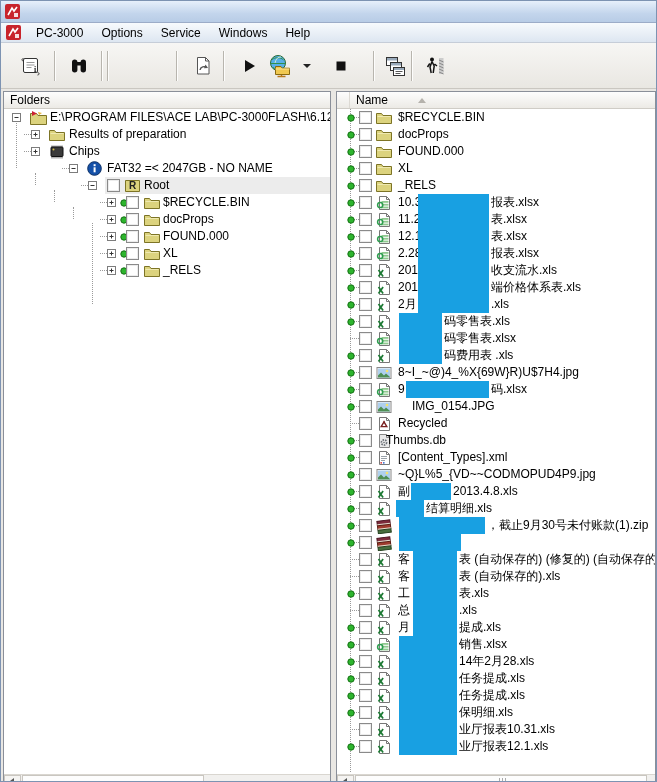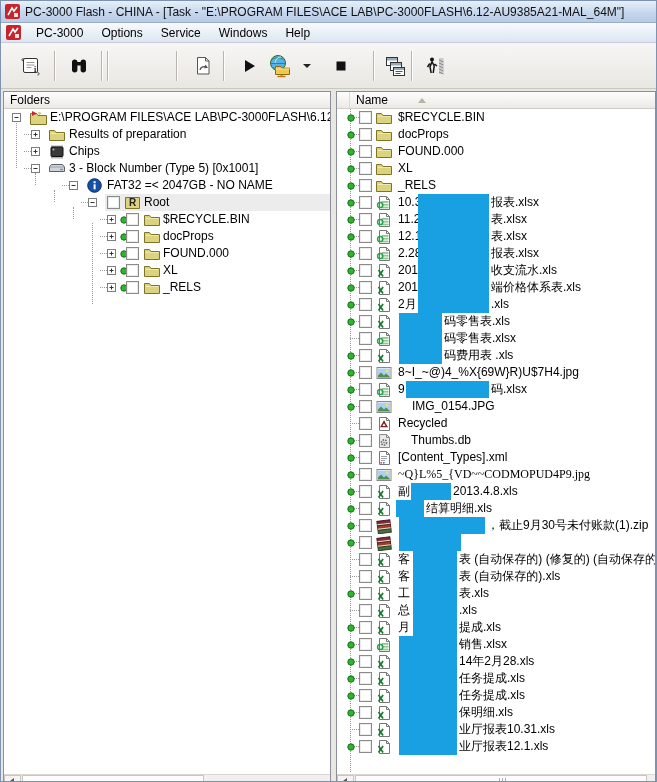--- a/index.html
+++ b/index.html
@@ -75,21 +75,20 @@
 <body>
 
 <div class="titlebar">
   <span id="titleicon">
       <svg width="15" height="15">
         <rect width="15" height="15" rx="2" fill="#c8242c"></rect>
         <path d="M3 11L7 4l2 3 3-4" stroke="#fff" stroke-width="1.6" fill="none"></path>
         <rect x="9" y="9" width="4" height="4" fill="#fff" opacity=".85"></rect>
       </svg>
     </span>
-  <span class="ttl">PC-3000 Flash  - CHINA - [Task - "E:\PROGRAM FILES\ACE LAB\PC-3000FLASH\6.12-AU9385A21-MAL_64M"]</span>
 </div>
 
 <div class="menubar">
   <span id="menuicon" style="margin-right:4px;">
       <svg width="15" height="15">
         <rect width="15" height="15" rx="2" fill="#c8242c"></rect>
         <path d="M3 11L7 4l2 3 3-4" stroke="#fff" stroke-width="1.6" fill="none"></path>
         <rect x="9" y="9" width="4" height="4" fill="#fff" opacity=".85"></rect>
       </svg>
     </span>
@@ -244,37 +243,20 @@
           <div class="abs" style="left: 45px; top: 1px;">
             <svg width="16" height="16" viewBox="0 0 16 16">
               <path d="M3 3v-1.5M5 3v-1.5M7 3v-1.5M9 3v-1.5M11 3v-1.5M13 3v-1.5M3 12.6v1.9M5 12.6v1.9M7 12.6v1.9M9 12.6v1.9M11 12.6v1.9M13 12.6v1.9" stroke="#666"></path>
               <rect x="2" y="3" width="12" height="9.5" rx="1" fill="#3a3a3a" stroke="#111"></rect>
               <circle cx="4.5" cy="5.5" r="1" fill="#d8c048"></circle>
             </svg>
           </div>
           <div class="lbl" style="left: 65px;">Chips</div>
         </div>
         <div class="trow">
-          <div class="stub" style="left: 20px; width: 7px;"></div>
-          <div class="abs" style="left: 27px; top: 4px;">
-            <svg width="9" height="9">
-              <rect x="0.5" y="0.5" width="8" height="8" fill="#fff" stroke="#7c7c7c"></rect>
-              <path d="M2.5 4.5h4" stroke="#333"></path>
-            </svg>
-          </div>
-          <div class="abs" style="left: 45px; top: 1px;">
-            <svg width="16" height="14" viewBox="0 0 16 14">
-              <path d="M2.5 3.5h11l2 2.5v4.5H.5V6z" fill="#cfd4da" stroke="#596068"></path>
-              <path d="M.5 6h15" stroke="#9aa2ac"></path>
-              <rect x="11" y="7.8" width="3" height="1.4" fill="#8a9098"></rect>
-            </svg>
-          </div>
-          <div class="lbl" style="left: 65px;">3 - Block Number (Type 5) [0x1001]</div>
-        </div>
-        <div class="trow">
           <div class="stub" style="left: 58px; width: 7px;"></div>
           <div class="abs" style="left: 65px; top: 4px;">
             <svg width="9" height="9">
               <rect x="0.5" y="0.5" width="8" height="8" fill="#fff" stroke="#7c7c7c"></rect>
               <path d="M2.5 4.5h4" stroke="#333"></path>
             </svg>
           </div>
           <div class="abs" style="left: 83px; top: 1px;">
             <svg width="15" height="15" viewBox="0 0 15 15">
               <circle cx="7.5" cy="7.5" r="6.8" fill="#1450a8" stroke="#0b2f66"></circle>
@@ -930,21 +912,21 @@
             </svg>
           </div>
           <div class="abs" style="left: 39px; top: 1px;">
             <svg width="16" height="16" viewBox="0 0 16 16">
               <path d="M3.5 1.5h7l3 3v10h-10z" fill="#e9e9e9" stroke="#888"></path>
               <path d="M10.5 1.5v3h3" fill="none" stroke="#888"></path>
               <circle cx="8" cy="9.5" r="2.6" fill="none" stroke="#6a6f76" stroke-width="1.6" stroke-dasharray="1.6 1"></circle>
               <circle cx="8" cy="9.5" r=".8" fill="#6a6f76"></circle>
             </svg>
           </div>
-          <div class="lbl" style="left: 74px;">Thumbs.db</div>
+          <div class="lbl" style="left: 49px;">Thumbs.db</div>
         </div>
         <div class="lrow">
           <div class="stub" style="left: 13px; width: 9px;"></div>
           <div class="abs" style="left: 10px; top: 5px;">
             <svg width="8" height="8">
               <circle cx="4" cy="4" r="3.2" fill="#2db52d" stroke="#157015"></circle>
             </svg>
           </div>
           <div class="abs" style="left: 22px; top: 2px;">
             <svg width="13" height="13">
@@ -977,21 +959,21 @@
             </svg>
           </div>
           <div class="abs" style="left: 39px; top: 1px;">
             <svg width="16" height="16" viewBox="0 0 16 16">
               <rect x="1" y="2.5" width="14" height="11" fill="#fff" stroke="#888"></rect>
               <rect x="2" y="3.5" width="12" height="9" fill="#aed0ee"></rect>
               <path d="M2 10.5l3-3 3 3 2-2 4 3.5v.5H2z" fill="#4e8f54"></path>
               <circle cx="11" cy="6" r="1.3" fill="#f5e26b"></circle>
             </svg>
           </div>
-          <div class="lbl" style="left: 61px; font-family: Liberation Serif, serif;">~Q}L%5_{VD~~CODMOPUD4P9.jpg</div>
+          <div class="lbl" style="left: 61px;">~Q}L%5_{VD~~CODMOPUD4P9.jpg</div>
         </div>
         <div class="lrow">
           <div class="stub" style="left: 13px; width: 9px;"></div>
           <div class="abs" style="left: 10px; top: 5px;">
             <svg width="8" height="8">
               <circle cx="4" cy="4" r="3.2" fill="#2db52d" stroke="#157015"></circle>
             </svg>
           </div>
           <div class="abs" style="left: 22px; top: 2px;">
             <svg width="13" height="13">

